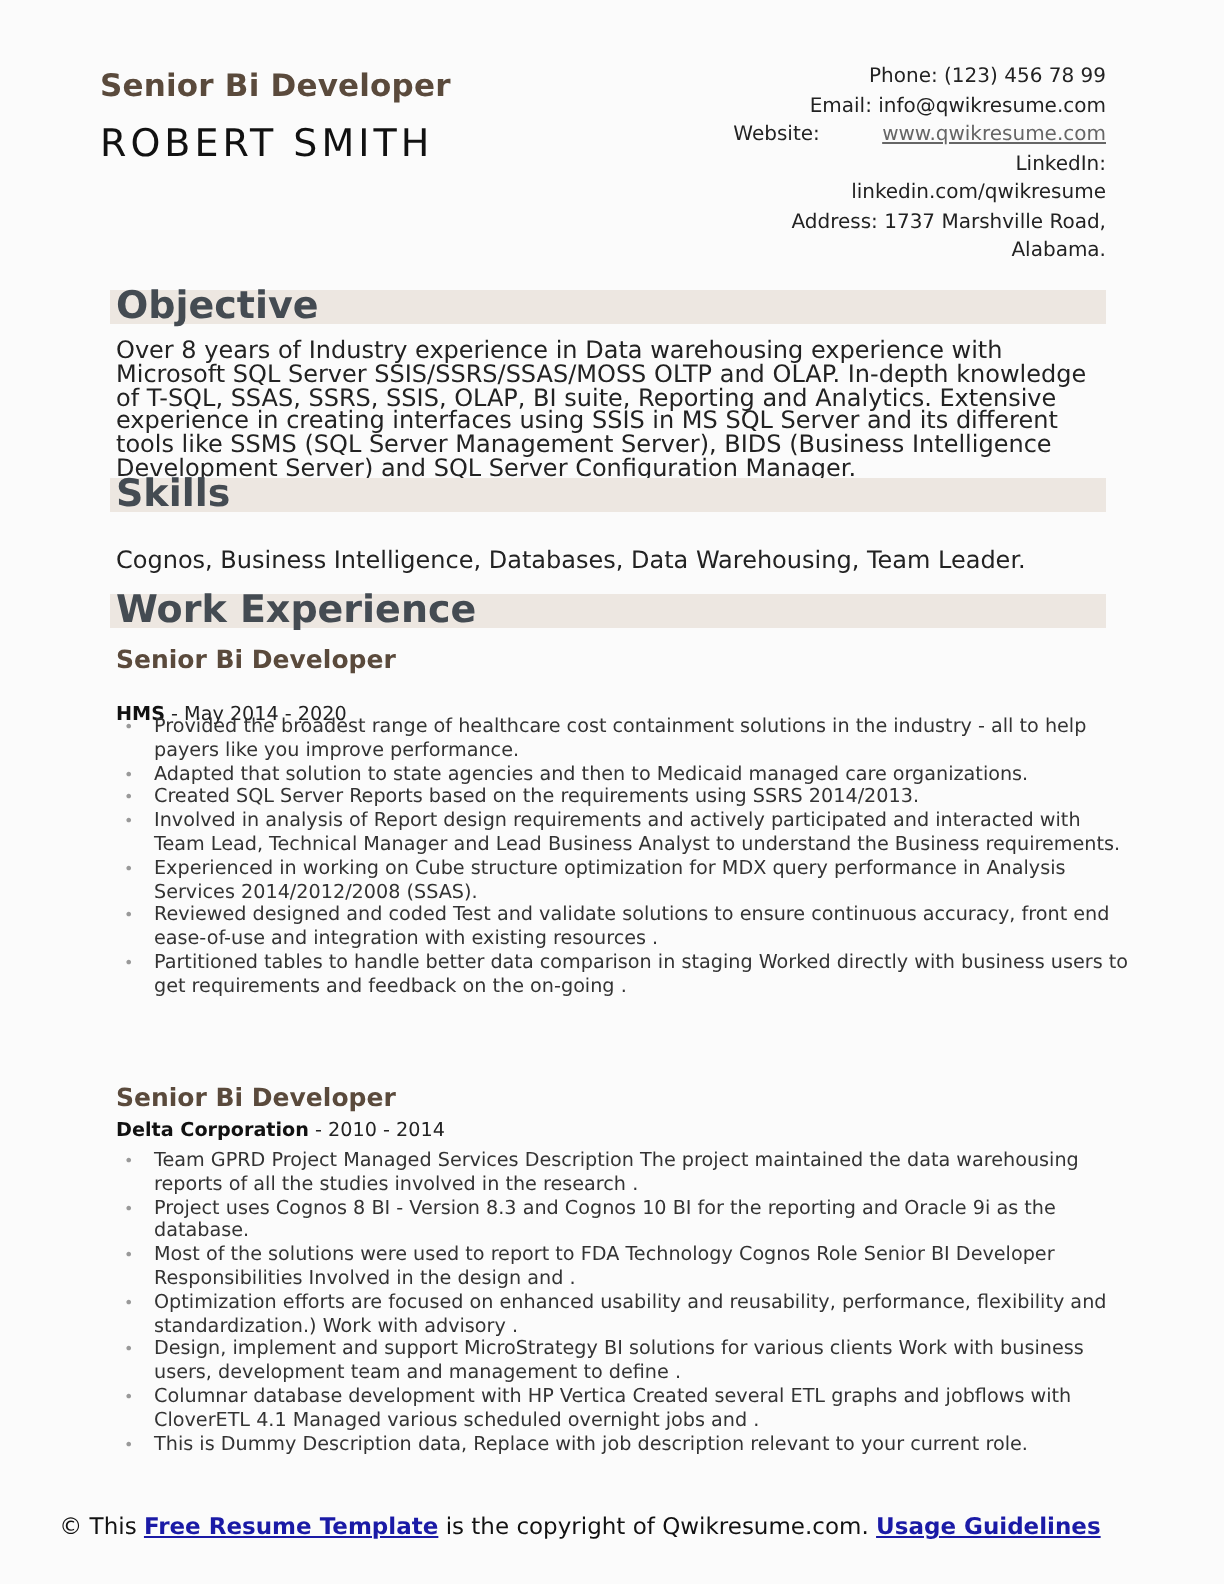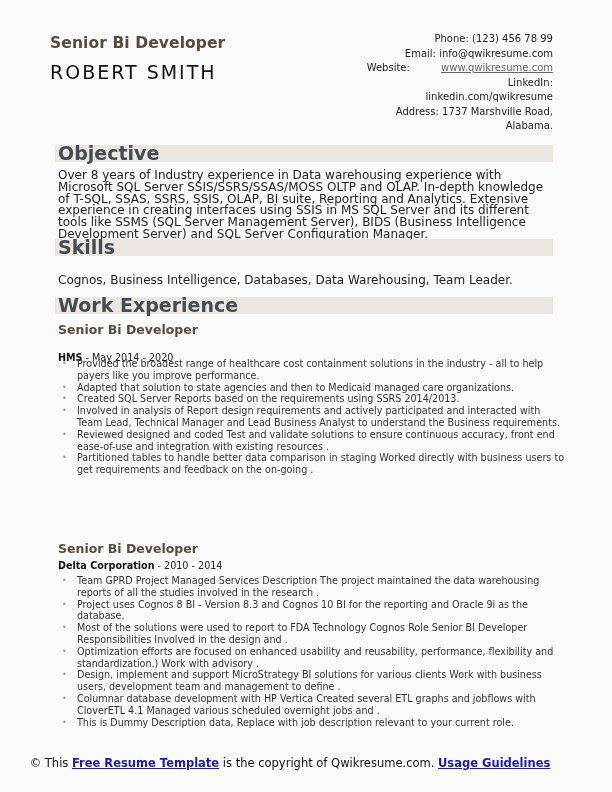--- a/index.html
+++ b/index.html
@@ -86,20 +86,21 @@
   <div class="section-bar" style="top:297px;"></div>
   <div class="section-title" style="top:297px;">Work Experience</div>
 
   <div class="role" style="top:322px;">Senior Bi Developer</div>
   <div class="company-line" style="top:352px;"><b>HMS</b><span> - May 2014 - 2020</span></div>
   <ul class="bullets" style="top:358px;">
     <li>Provided the broadest range of healthcare cost containment solutions in the industry - all to help payers like you improve performance.</li>
     <li>Adapted that solution to state agencies and then to Medicaid managed care organizations.</li>
     <li>Created SQL Server Reports based on the requirements using SSRS 2014/2013.</li>
     <li>Involved in analysis of Report design requirements and actively participated and interacted with Team Lead, Technical Manager and Lead Business Analyst to understand the Business requirements.</li>
+    <li>Experienced in working on Cube structure optimization for MDX query performance in Analysis Services 2014/2012/2008 (SSAS).</li>
     <li>Reviewed designed and coded Test and validate solutions to ensure continuous accuracy, front end ease-of-use and integration with existing resources .</li>
     <li>Partitioned tables to handle better data comparison in staging Worked directly with business users to get requirements and feedback on the on-going .</li>
   </ul>
 
   <div class="role" style="top:541px;">Senior Bi Developer</div>
   <div class="company-line" style="top:560px;"><b>Delta Corporation</b><span> - 2010 - 2014</span></div>
   <ul class="bullets" style="top:575px;">
     <li>Team GPRD Project Managed Services Description The project maintained the data warehousing reports of all the studies involved in the research .</li>
     <li>Project uses Cognos 8 BI - Version 8.3 and Cognos 10 BI for the reporting and Oracle 9i as the database.</li>
     <li>Most of the solutions were used to report to FDA Technology Cognos Role Senior BI Developer Responsibilities Involved in the design and .</li>

